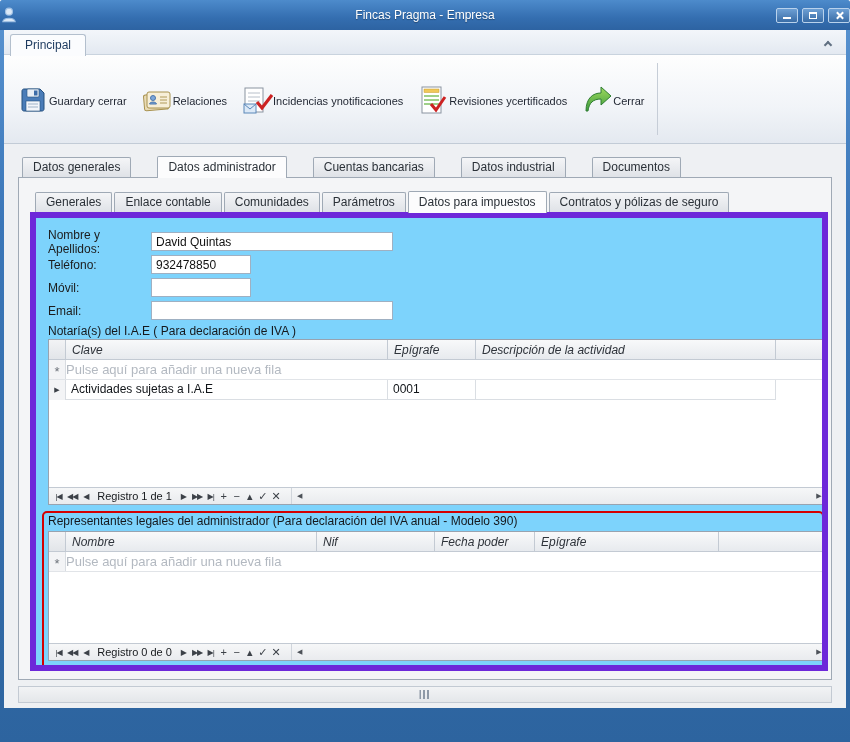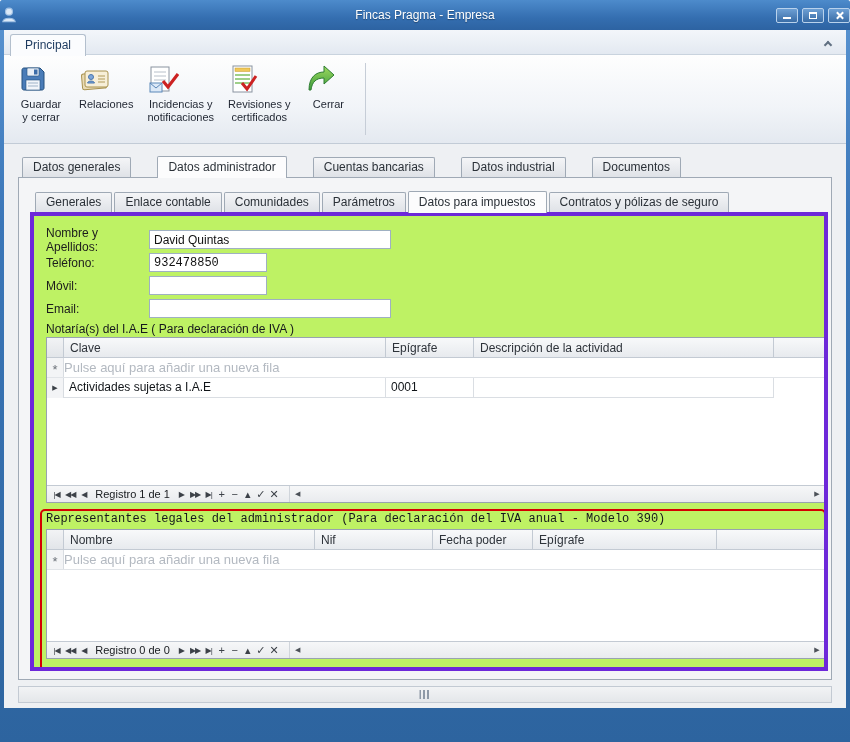--- a/index.html
+++ b/index.html
@@ -32,60 +32,60 @@
   .ribbon-tabs-row { height:24px; background:linear-gradient(180deg,#f3f6fa,#e3e9f1); position:relative; }
   .ribbon-tab { display:inline-block; margin-left:6px; margin-top:3px; padding:3px 14px 4px;
     background:#fbfcfe; border:1px solid #b3bfcd; border-bottom:none; border-radius:3px 3px 0 0;
     position:relative; top:1px; z-index:3; font-size:12px; color:#1d3least; color:#1d3a5f; cursor:pointer; }
   .ribbon-collapse { position:absolute; right:10px; top:6px; width:16px; height:14px; display:flex;
     align-items:center; justify-content:center; cursor:pointer; }
   .chevron-up { width:6px; height:6px; border-left:2px solid #607082; border-top:2px solid #607082; transform:rotate(45deg); margin-top:3px; }
 
   .ribbon-bar { height:90px; background:linear-gradient(180deg,#fefefe 0%,#f1f4f8 60%,#e4e9f0 100%);
     border-top:1px solid #c9d3de; border-bottom:1px solid #c2cbd6; display:flex; align-items:stretch; padding:4px 4px 2px 6px; }
-  .ribbon-btn { display:flex; flex-direction:column; padding:4px 6px 2px; min-width:60px;
+  .ribbon-btn { display:flex; flex-direction:row; align-items:center; padding:4px 6px 2px; min-width:60px;
     border-radius:3px; margin:0 1px; cursor:pointer; }
   .ribbon-btn .icn { width:32px; height:32px; margin-bottom:3px; }
   .ribbon-btn .lbl { font-size:11px; line-height:13px; text-align:center; color:#1e2430; white-space:nowrap; }
   .ribbon-sep { width:1px; background:#c6cdd7; margin:4px 6px 6px; }
 
   
   .client { height:564px; background:#eef0f3; padding:12px 14px 0; }
 
   .tabstrip { display:flex; align-items:flex-end; position:relative; z-index:2; }
   .tab { height:20px; line-height:19px; padding:0 10px; margin-right:2px; font-size:12px; color:#2b3138;
     background:linear-gradient(180deg,#f4f5f7,#dfe2e7); border:1px solid #9fa9b5; border-bottom:none;
     border-radius:2px 2px 0 0; cursor:pointer; white-space:nowrap; }
   .tab.active { height:22px; line-height:21px; background:#fcfcfd; margin-bottom:-1px; position:relative; z-index:3; }
 
   .main-tabs { margin-left:4px;gap:24px; }
   .main-panel { height:503px; background:#f4f5f7; border:1px solid #9fa9b5; padding:13px 3px 0 11px; overflow:hidden; }
 
   .sub-tabs { margin-left:5px; }
-  .sub-panel { height:459px; width:798px; background:#bef264; border:4px solid #6d28d9; padding:12px 4px 0 12px; overflow:hidden; }
+  .sub-panel { height:459px; width:798px; background:#7dd3fc; border:6px solid #6d28d9; padding:12px 4px 0 12px; overflow:hidden; }
 
   
   .frow { height:23px; display:flex; align-items:center; }
   .frow .flabel { width:103px; font-size:12px; color:#1c1c1c; }
   .tb { height:19px; border:1px solid #9fb0c2; background:#fff; font-family:"Liberation Sans",sans-serif;
     font-size:12px; padding:1px 4px; color:#111; }
   .tb.wide { width:242px; }
-  .tb.narrow { width:118px;font-family:Liberation Mono, monospace; }
+  .tb.narrow { width:100px; }
 
   .section-label { margin-top:2px; height:15px; font-size:12px; color:#15181c; }
 
   
   .grid { width:780px; border:1px solid #98a3b0; background:#fff; display:flex; flex-direction:column; }
   .grid1 { height:166px; }
   .grid2 { height:130px; }
   .g-hdr { display:flex; height:20px; background:linear-gradient(180deg,#f8f9fa,#e7eaee);
     border-bottom:1px solid #c3cad3; flex-shrink:0; }
   .g-rowind-h { width:17px; border-right:1px solid #c3cad3; background:linear-gradient(180deg,#f2f3f5,#e2e5e9); flex-shrink:0; }
   .g-hcell { border-right:1px solid #c3cad3; padding:3px 6px 0; font-size:12px; color:#2e333a;
-    overflow:hidden; white-space:nowrap; flex-shrink:0; cursor:pointer; }
+    overflow:hidden; white-space:nowrap; flex-shrink:0; cursor:pointer;font-style:italic; }
   .g-hfill { flex:1; border-right:none; }
   .g-newrow { display:flex; height:20px; border-bottom:1px solid #e1e4e8; flex-shrink:0; }
   .g-rowind { width:17px; border-right:1px solid #d8dce1; background:#f3f4f6; display:flex;
     align-items:center; justify-content:center; flex-shrink:0; }
   .g-newrow .star { font-size:13px; color:#6c727a; line-height:10px; margin-top:4px; }
   .g-newrow-text { flex:1; color:#b3b9c1; font-size:13px; line-height:19px; cursor:text; }
   .g-row { display:flex; height:20px; flex-shrink:0; }
   .rowarrow { font-size:7px; color:#3b4047; }
   .g-cell { border-right:1px solid #dadee3; border-bottom:1px solid #dadee3; padding:2px 5px 0;
     font-size:12px; color:#101418; white-space:nowrap; overflow:hidden; flex-shrink:0; cursor:default; }
@@ -95,21 +95,21 @@
     display:flex; align-items:center; padding-left:3px; flex-shrink:0; }
   .navbtn { min-width:13px; text-align:center; color:#3c4148; font-size:8px; padding:0 2px; cursor:pointer; letter-spacing:-1px; }
   .navbtn.editbtn { font-size:11px; letter-spacing:0; }
   .nav-label { margin:0 5px; font-size:11px; color:#16191d; white-space:nowrap; }
   .g-hscroll { flex:1; height:100%; display:flex; align-items:center; margin-left:8px; border-left:1px solid #d0d5db; }
   .g-hscroll .arr { width:16px; text-align:center; font-size:7px; color:#4c5158; cursor:pointer; letter-spacing:0; }
   .g-hscroll .track { flex:1; height:100%; cursor:pointer; }
 
   
   .rep-wrap { position:relative; margin:6px -6px 0; padding:3px 6px 12px; }
-  .rep-wrap .section-label { margin-top:0; margin-bottom:2px;font-family:Liberation Mono, monospace; }
+  .rep-wrap .section-label { margin-top:0; margin-bottom:2px; }
   .red-box { position:absolute; inset:0; border:2px solid #d40000; border-radius:5px; pointer-events:none; }
 
   
   .bottom-scroll { height:17px; margin-top:6px; background:linear-gradient(180deg,#f2f3f5,#e4e7ea);
     border:1px solid #c3cad3; position:relative; cursor:pointer; }
   .grip { position:absolute; left:50%; top:3px; width:11px; height:9px; transform:translateX(-50%);
     background:repeating-linear-gradient(90deg,#8e99a6 0 2px, transparent 2px 4px); }
 </style>
 </head>
 <body>

